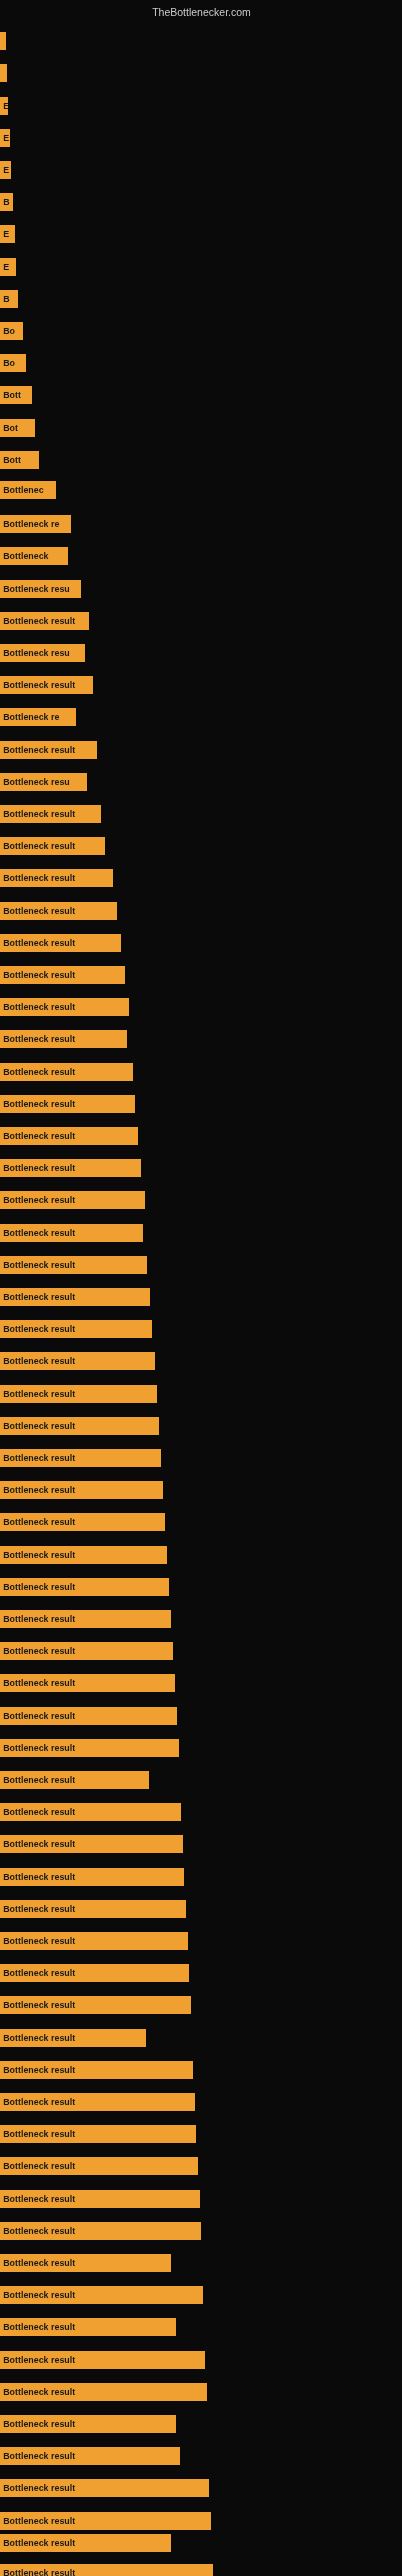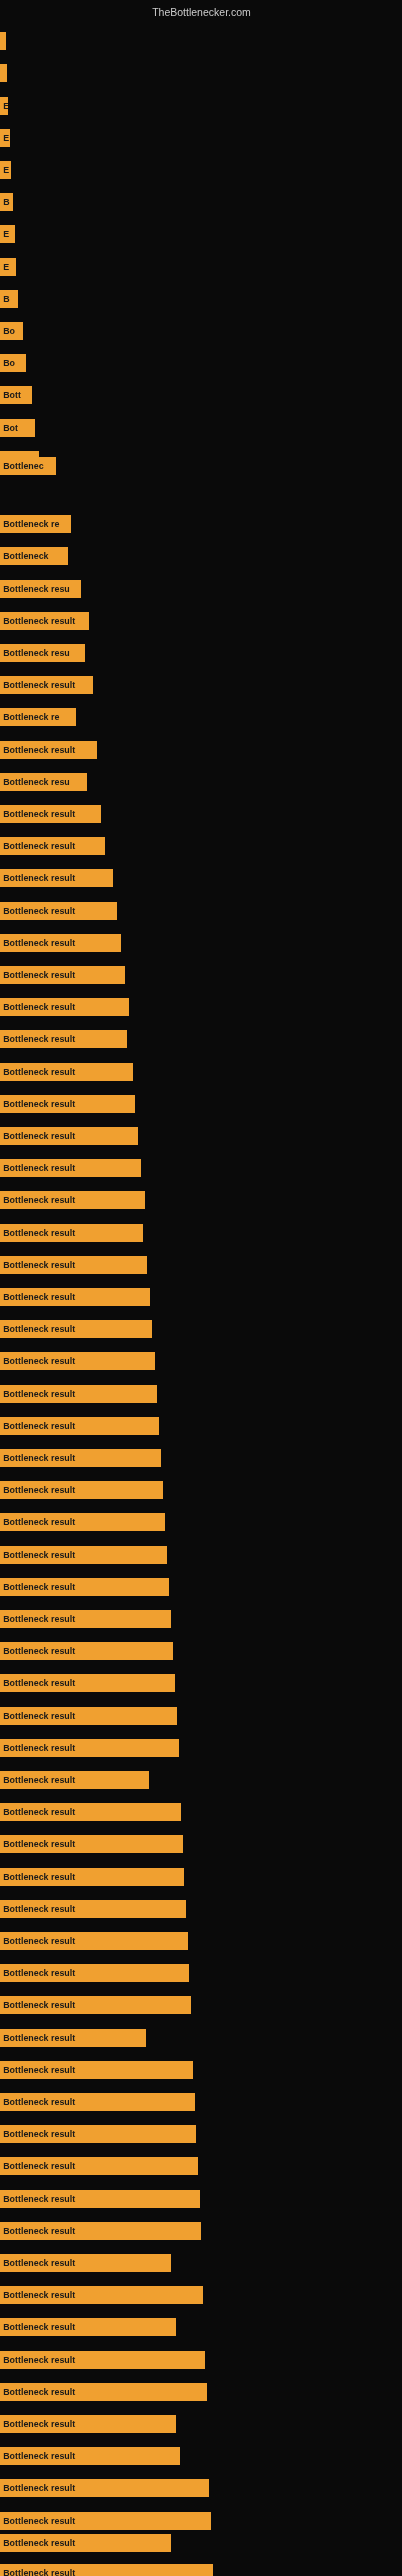--- a/index.html
+++ b/index.html
@@ -113,21 +113,21 @@
     <div class="bar-container" style="top: 419px;">
       <div class="bar" style="width: 35px;">
         <span class="bar-label">Bot</span>
       </div>
     </div>
     <div class="bar-container" style="top: 451px;">
       <div class="bar" style="width: 39px;">
         <span class="bar-label">Bott</span>
       </div>
     </div>
-    <div class="bar-container" style="top: 457px;">
+    <div class="bar-container" style="top: 481px;">
       <div class="bar" style="width: 56px;">
         <span class="bar-label">Bottlenec</span>
       </div>
     </div>
     <div class="bar-container" style="top: 515px;">
       <div class="bar" style="width: 71px;">
         <span class="bar-label">Bottleneck re</span>
       </div>
     </div>
     <div class="bar-container" style="top: 547px;">

